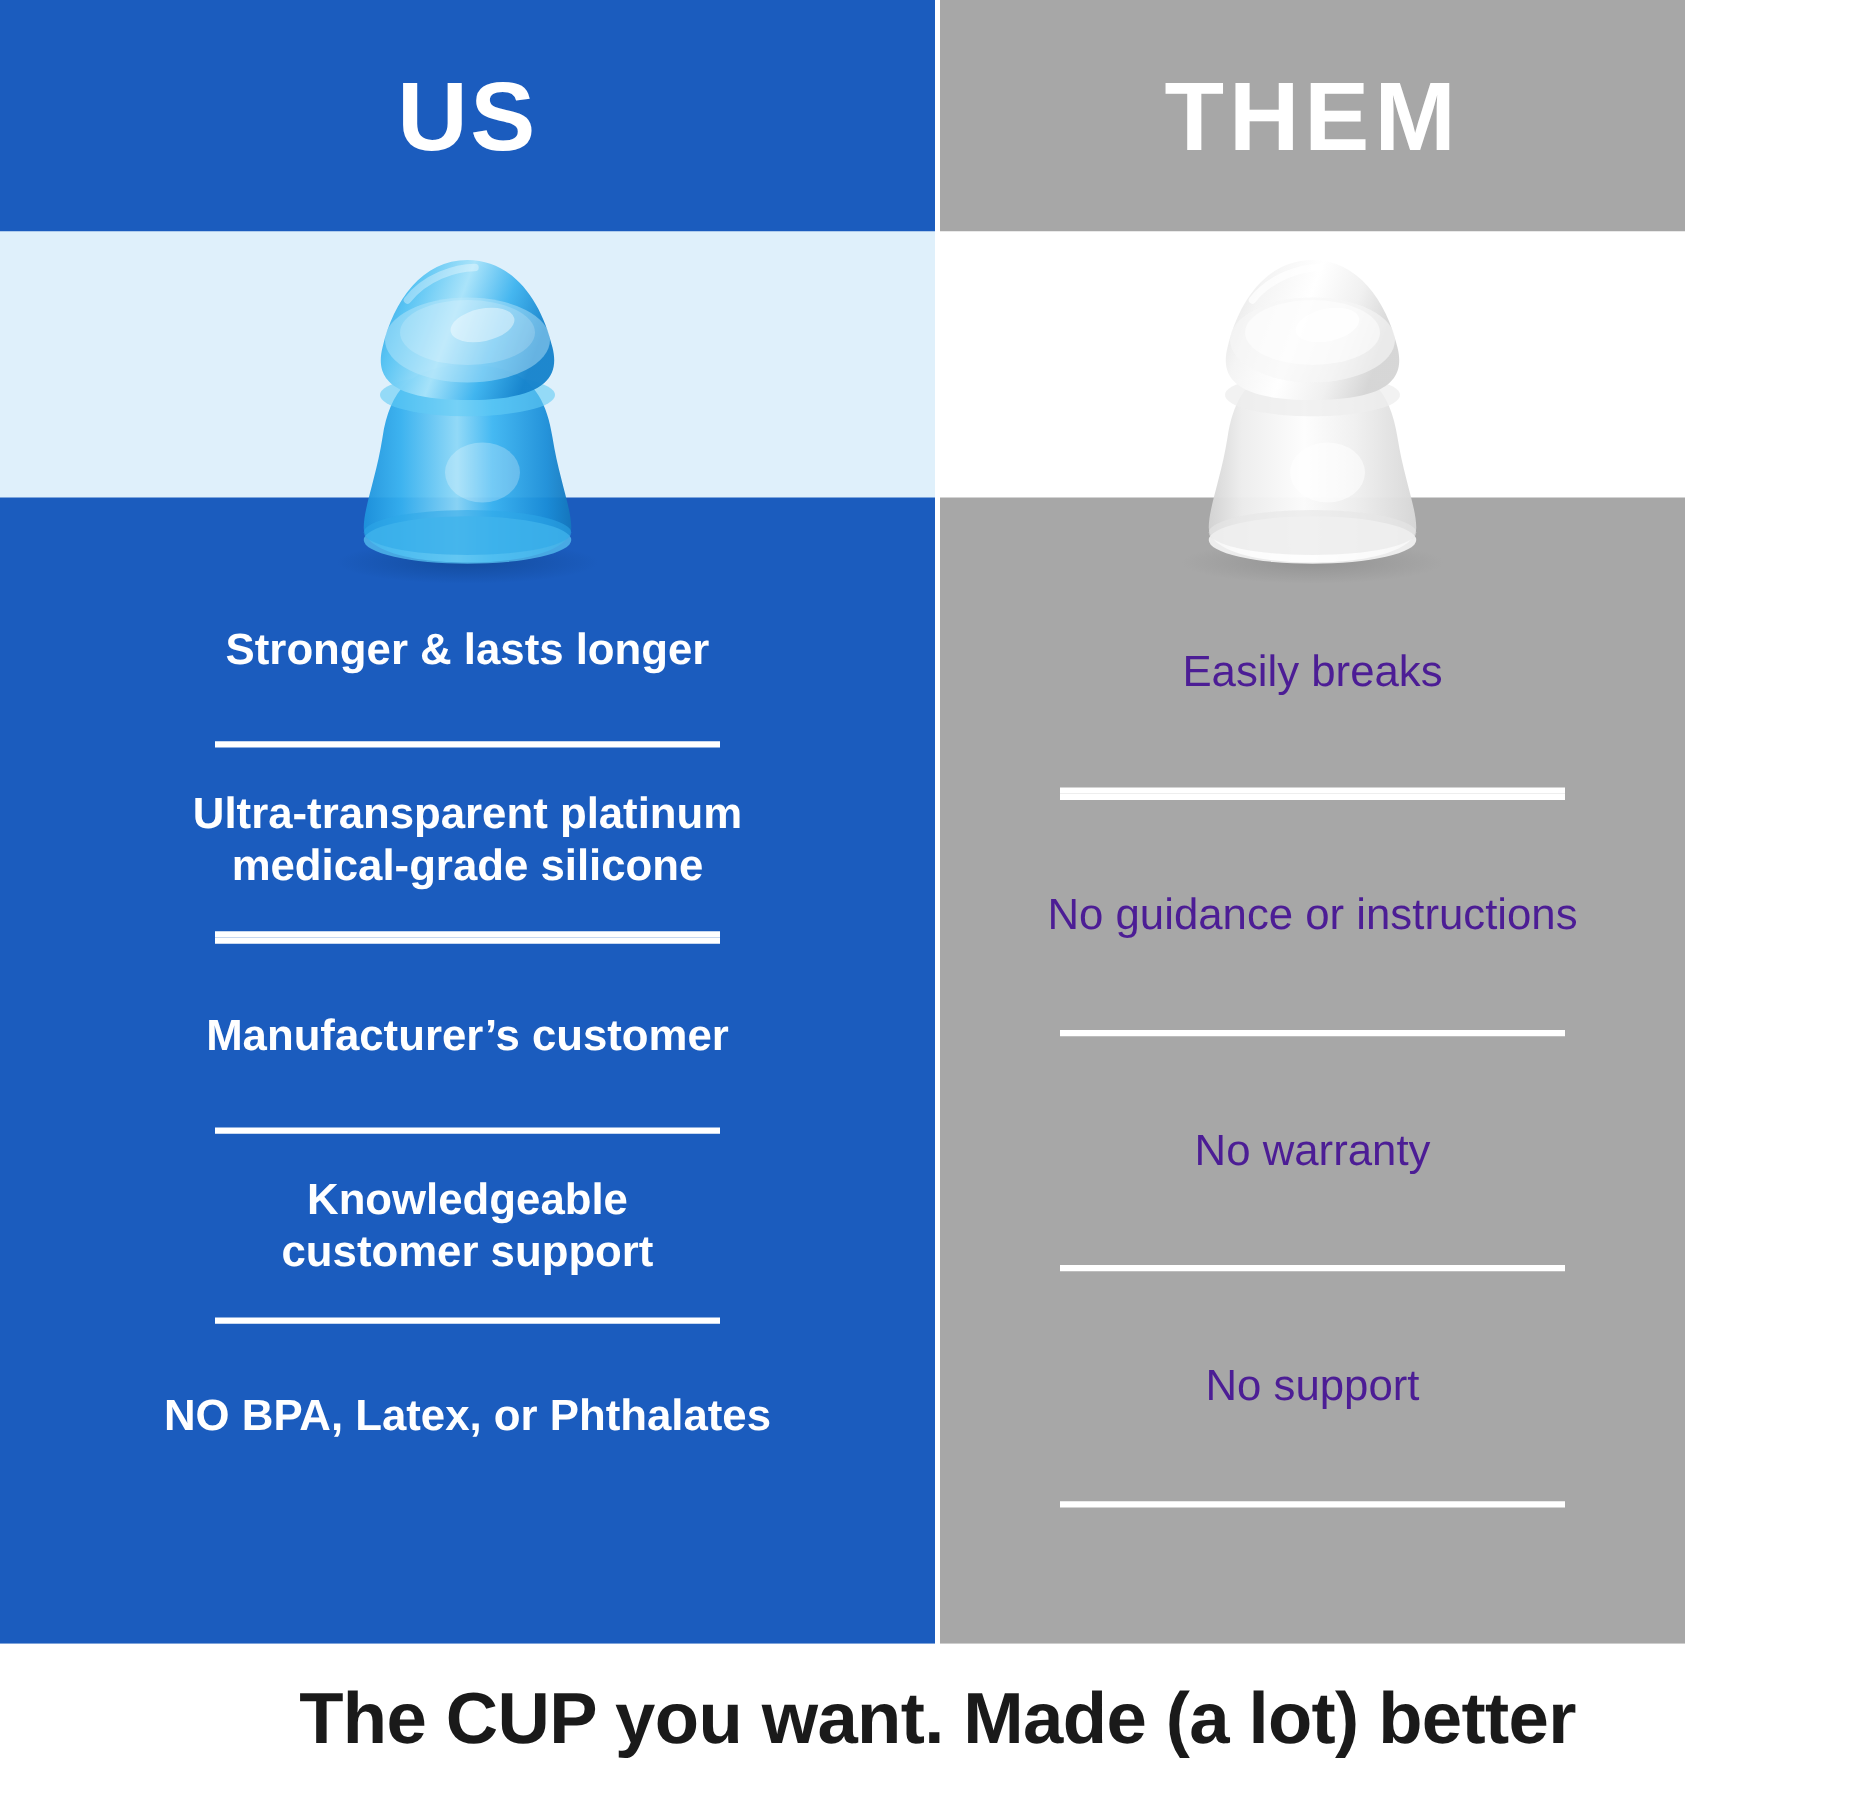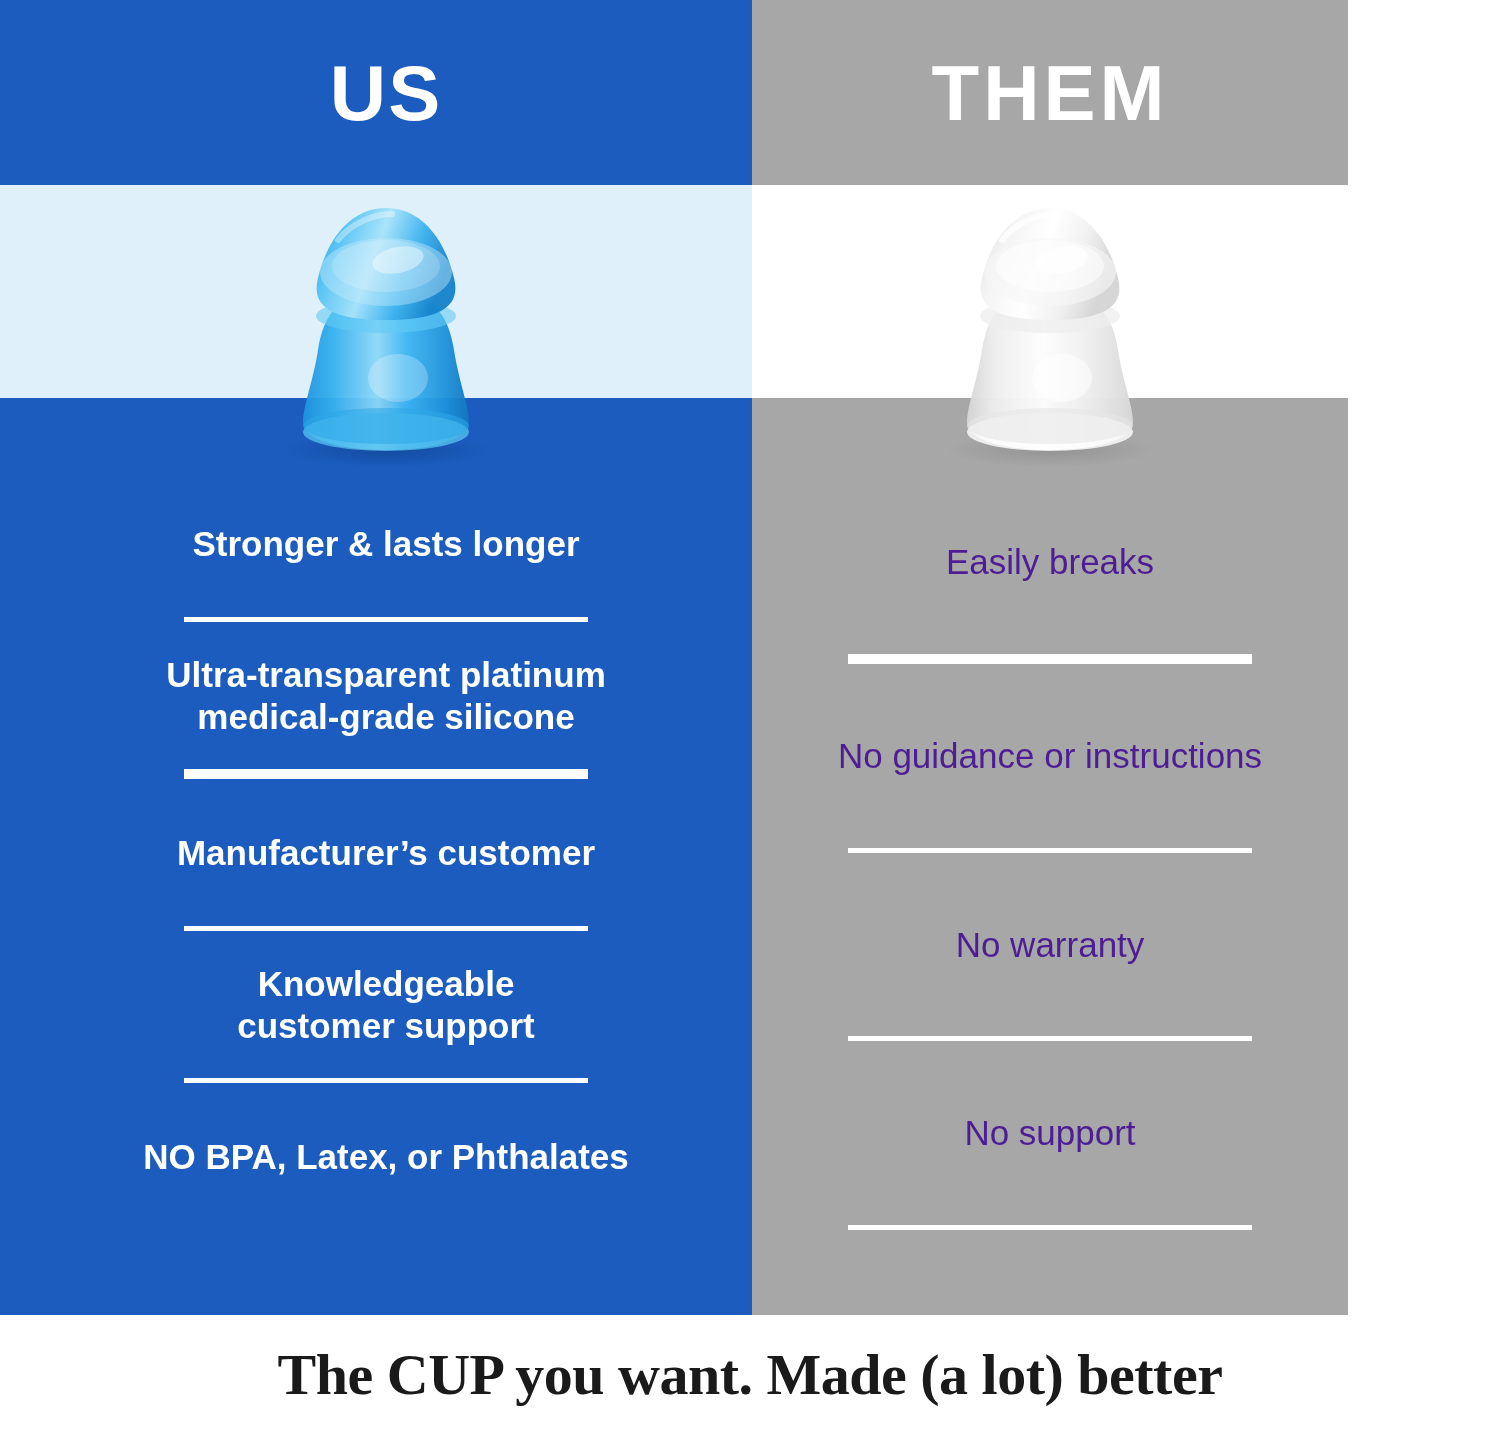--- a/index.html
+++ b/index.html
@@ -21,21 +21,21 @@
     background: #ffffff;
   }
 
   
   .col {
     position: absolute;
     top: 0;
     height: 1315px;
     overflow: hidden;
   }
-  .col-us   { left: 0px;   width: 748px; background: #1b5cbe; padding-left: 24px; }
+  .col-us   { left: 0px;   width: 748px; background: #1b5cbe; }
   .col-them { left: 752px; width: 596px; background: #a7a7a7; }
 
   
   .header {
     position: absolute;
     top: 0;
     left: 0;
     width: 100%;
     height: 185px;
     display: flex;
@@ -72,21 +72,21 @@
     transform: translateX(-50%);
     width: 320px;
     height: 270px;
     pointer-events: none;
   }
   .cup-wrap svg { display: block; width: 100%; height: 100%; }
 
   
   .features {
     position: absolute;
-    top: 470px;
+    top: 446px;
     left: 0;
     width: 100%;
     height: 760px;
     display: flex;
     flex-direction: column;
   }
   .feature-row {
     flex: 1 1 0;
     display: flex;
     align-items: center;
@@ -129,21 +129,21 @@
     display: flex;
     align-items: center;
     justify-content: center;
   }
   .footer-text {
     color: #1a1a1a;
     font-weight: bold;
     font-size: 58px;
     letter-spacing: -0.5px;
     line-height: 1;
-    font-family: Liberation Serif, serif;
+    font-family: Liberation Sans, sans-serif;
   }
 </style>
 </head>
 <body>
 
 <div class="page">
 
   <div class="col col-us">
 
     <div class="header">

